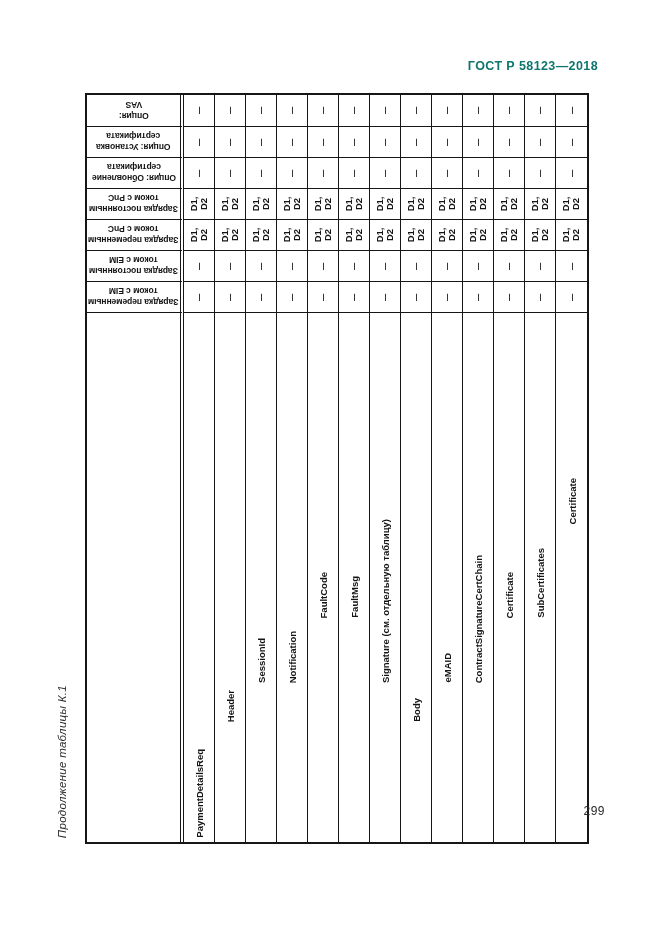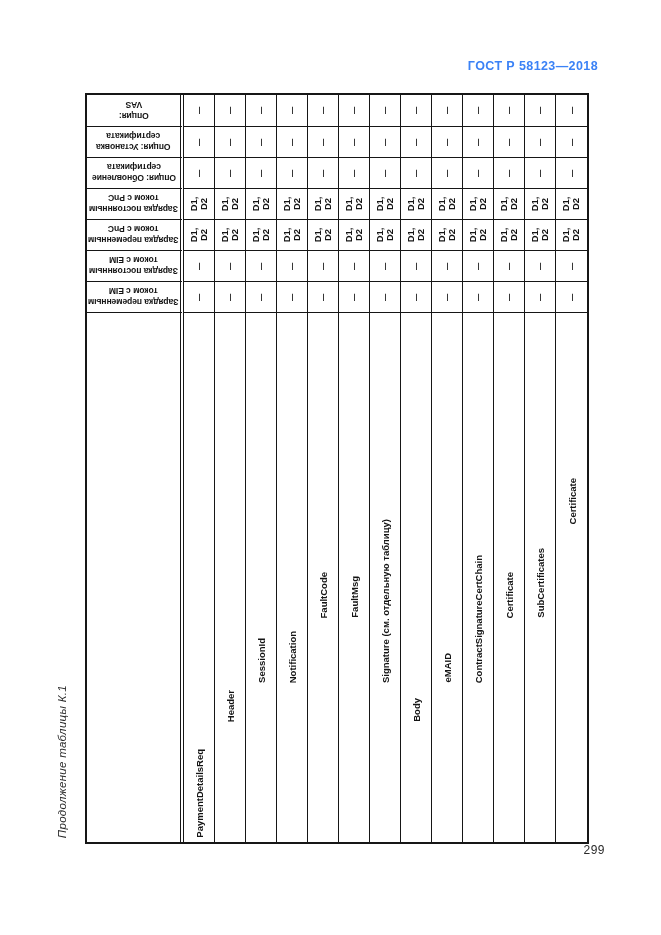--- a/index.html
+++ b/index.html
@@ -1,22 +1,22 @@
 <!DOCTYPE html>
 <html><head>
 <meta charset="utf-8">
 <style>
   html,body{margin:0;padding:0;background:#ffffff;}
   body{width:661px;height:935px;position:relative;overflow:hidden;
        font-family:"Liberation Sans", sans-serif;color:#161616;}
 
   .running-head{position:absolute;top:59px;right:63px;
-       font-size:12.5px;font-weight:700;letter-spacing:.4px;color:#3b82f6;}
-
-  .page-number{position:absolute;top:843px;right:56px;
+       font-size:12.5px;font-weight:700;letter-spacing:.4px;color:#0f766e;}
+
+  .page-number{position:absolute;top:804px;right:56px;
        font-size:12px;color:#2a2a2a;letter-spacing:.5px;}
 
   .caption-vertical{position:absolute;left:56px;bottom:97px;
        writing-mode:vertical-rl;transform:rotate(180deg);
        font-size:11.5px;font-style:italic;color:#2a2a2a;white-space:nowrap;
        letter-spacing:.3px;}
 
   .gost-table{position:absolute;left:85px;top:93px;
        display:grid;
        grid-template-columns:97px repeat(13,31px);

